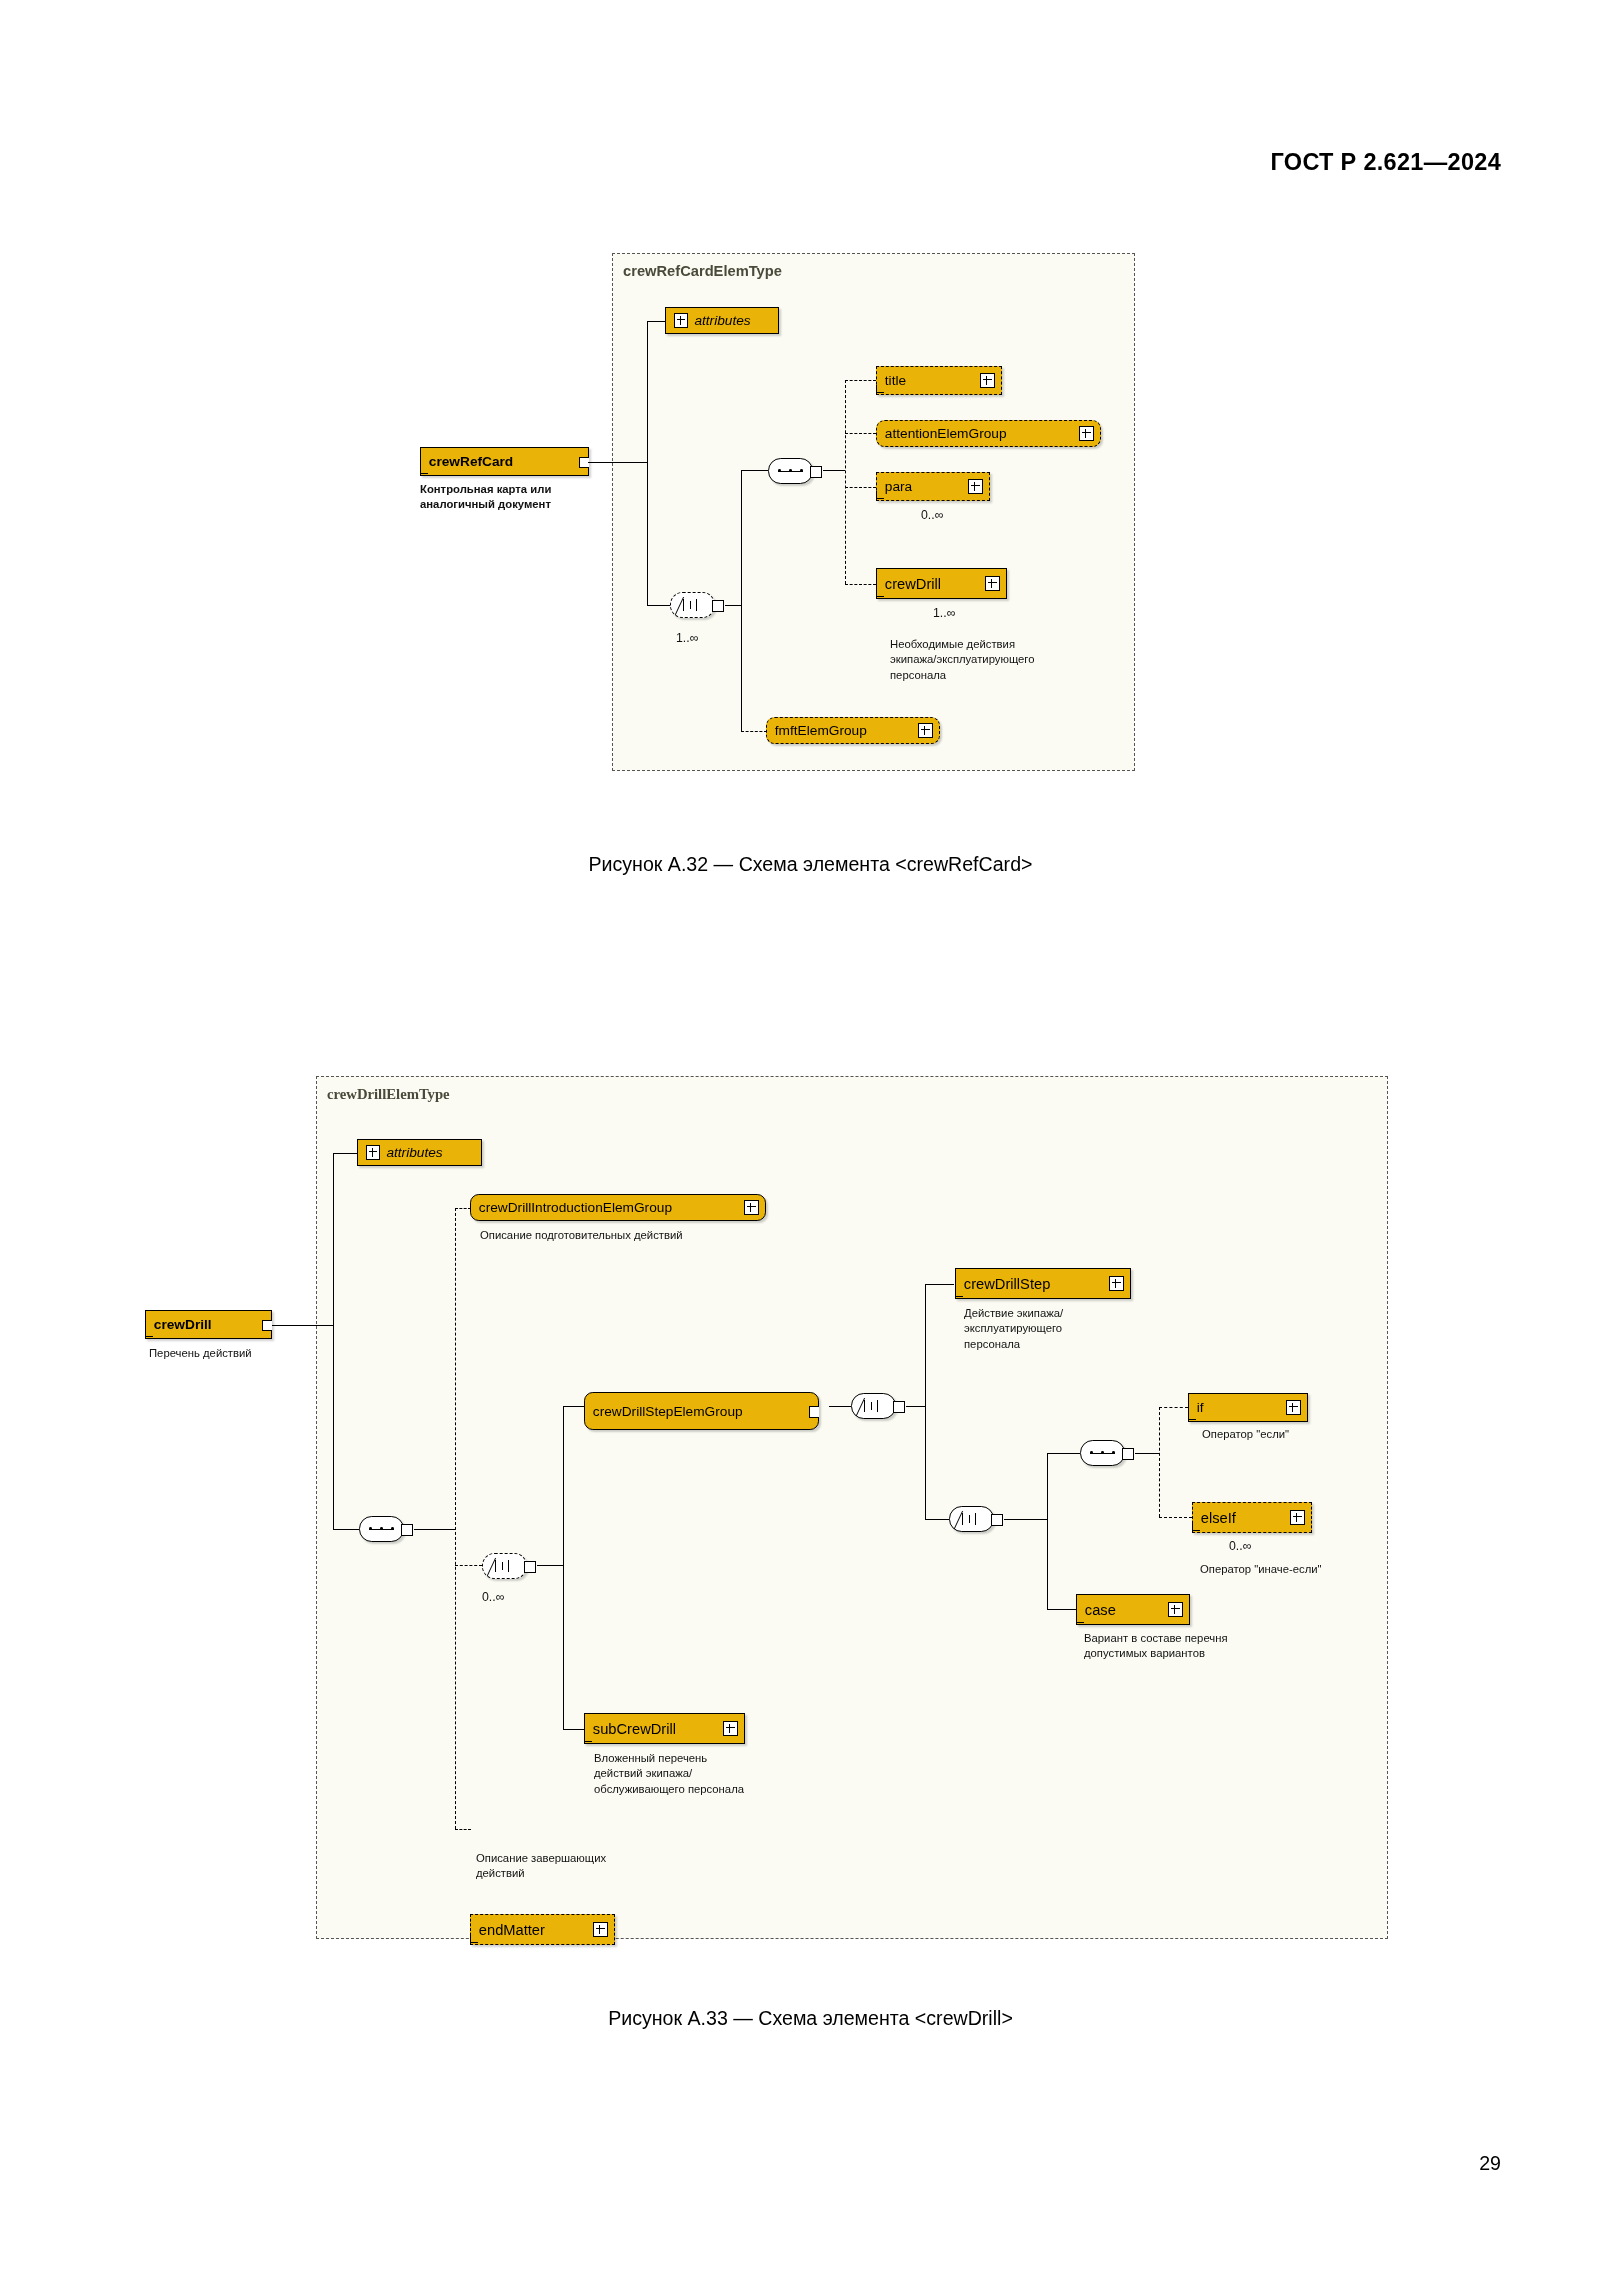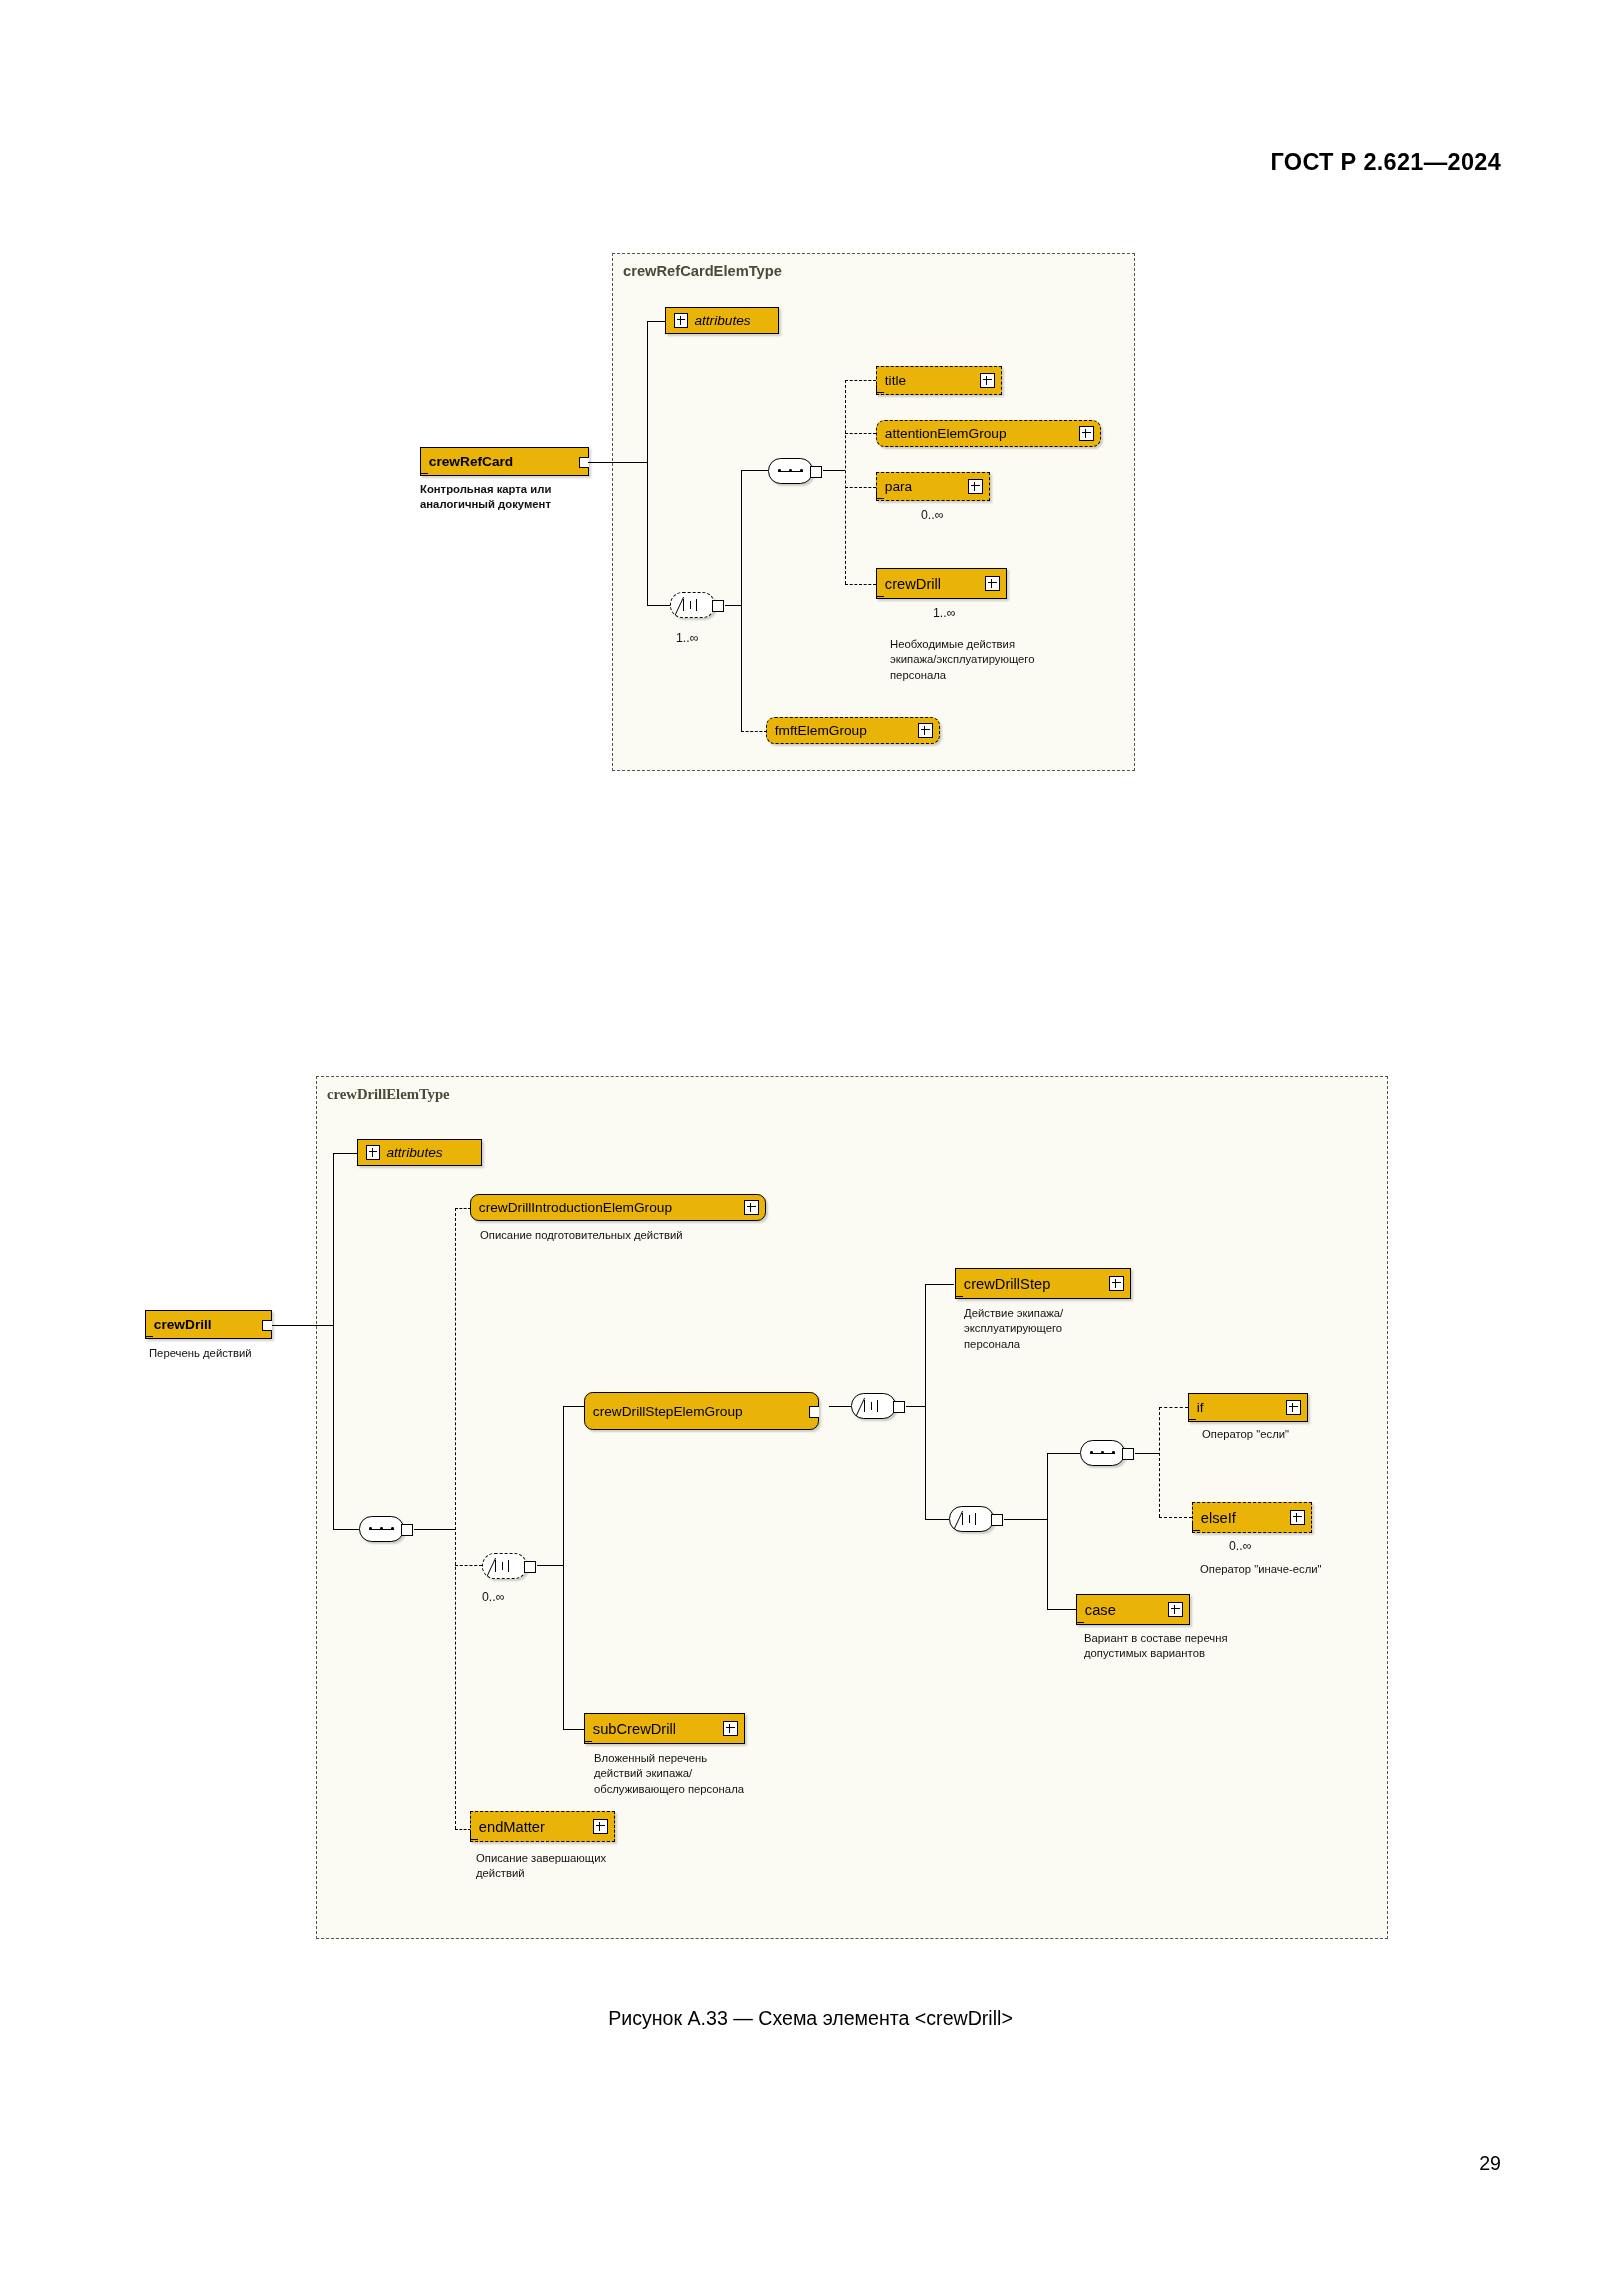--- a/index.html
+++ b/index.html
@@ -303,20 +303,21 @@
     <div class="annot" style="left:890px;top:637px;width:225px;">Необходимые действия
 экипажа/эксплуатирующего
 персонала</div>
 
     <div class="line dash-h" style="left:741px;top:731px;width:25.5px;"></div>
     <div class="node dashed round" style="left:766px;top:717px;width:174px;height:27.4px;">
       <span class="node-label">fmftElemGroup</span>
       <span class="plusbox"></span>
     </div>
 
+    <div class="figure-caption" id="caption-a32">Рисунок А.32 — Схема элемента &lt;crewRefCard&gt;</div>
   </div>
 
   <div class="diagram" id="figure-a33" style="left:0;top:0;width:1621px;height:2058px;">
 
     <div class="type-frame" style="left:316px;top:1076px;width:1072px;height:863px;"></div>
     <div class="type-frame-label" style="left:327px;top:1086px;font-family:Liberation Serif, serif;">crewDrillElemType</div>
 
     <div class="node solid bold" style="left:145px;top:1310px;width:127px;height:29px;">
       <span class="elem-mark"></span>
       <span class="node-label">crewDrill</span>
@@ -379,21 +380,21 @@
     <div class="node solid" style="left:584px;top:1713px;width:161px;height:31px;">
       <span class="elem-mark"></span>
       <span class="node-label bold" style="font-size:14.7px;">subCrewDrill</span>
       <span class="plusbox"></span>
     </div>
     <div class="annot" style="left:594px;top:1751px;width:255px;">Вложенный перечень
 действий экипажа/
 обслуживающего персонала</div>
 
     <div class="line dash-h" style="left:455px;top:1829px;width:15.7px;"></div>
-    <div class="node dashed" style="left:470px;top:1811px;width:145px;height:31px;">
+    <div class="node dashed" style="left:470px;top:1914px;width:145px;height:31px;">
       <span class="elem-mark"></span>
       <span class="node-label bold" style="font-size:14.7px;">endMatter</span>
       <span class="plusbox"></span>
     </div>
     <div class="annot" style="left:476px;top:1851px;width:216px;">Описание завершающих
 действий</div>
 
     <div class="line h" style="left:829px;top:1406px;width:21.6px;"></div>
     <div class="compositor" style="left:851px;top:1393px;">
       <div class="slash"></div>

